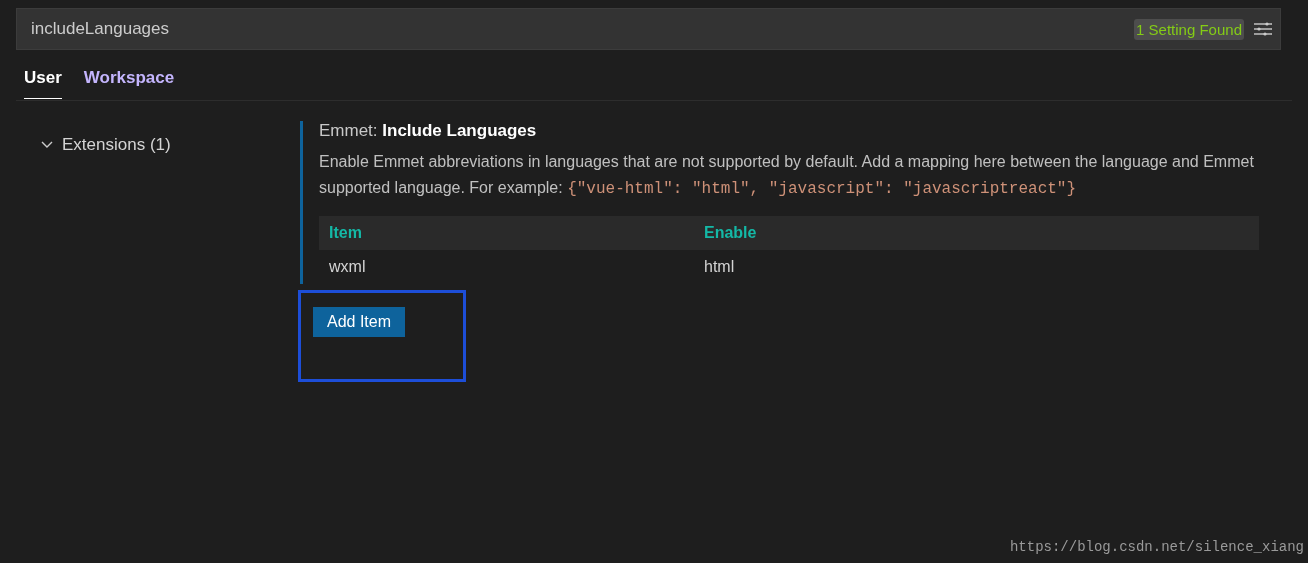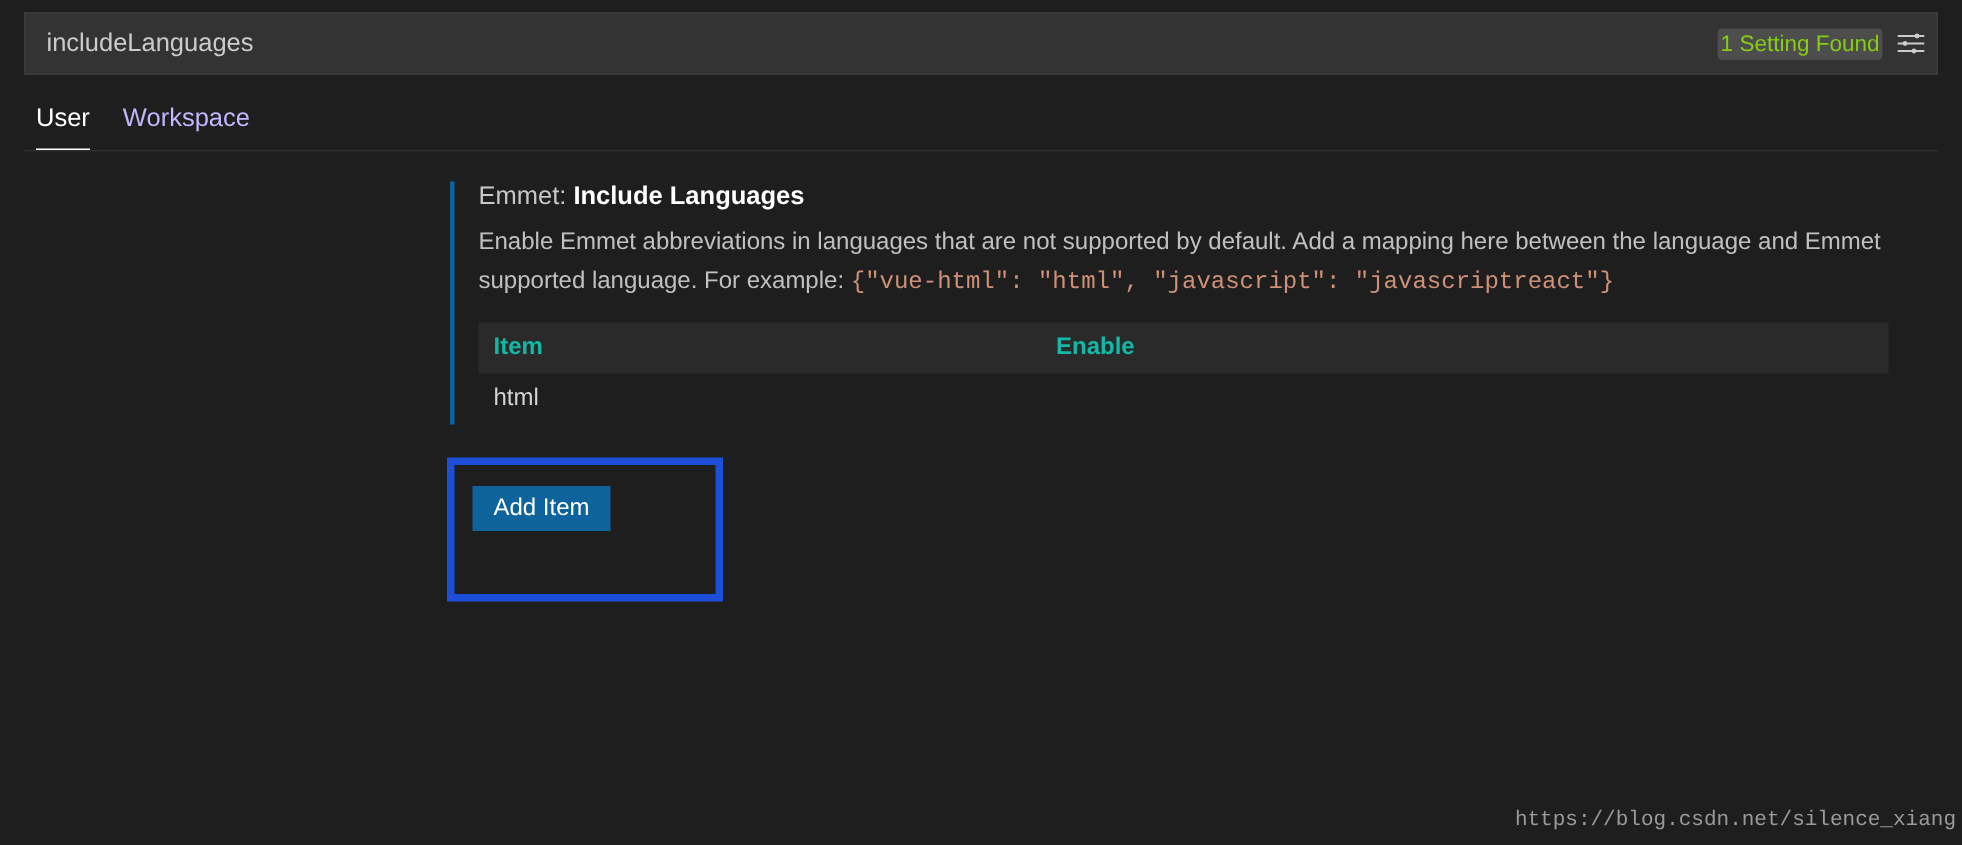--- a/index.html
+++ b/index.html
@@ -1,26 +1,26 @@
 <!DOCTYPE html>
 <html><head>
 <meta charset="utf-8">
 <style>
   * { box-sizing: border-box; margin: 0; padding: 0; }
   html, body { width: 1308px; height: 563px; background: #1e1e1e; color: #cccccc; font-family: "Segoe UI", "Helvetica Neue", Arial, sans-serif; font-size: 15px; overflow: hidden; }
   .root { display: flex; flex-direction: column; height: 100%; }
 
   
-  .search-row { display: flex; align-items: center; background: #333333; height: 42px; margin: 8px 16px 0 16px; padding: 0 6px 0 14px; border: 1px solid #3c3c3c; }
+  .search-row { display: flex; align-items: center; background: #333333; height: 42px; margin: 8px 27px 0 16px; padding: 0 6px 0 14px; border: 1px solid #3c3c3c; }
   .search-input { flex: 1; background: transparent; border: none; color: #cccccc; font-size: 17px; outline: none; }
   .found-badge { background: #4d4d4d; color: #84cc16; padding: 2px 2px; border-radius: 3px; font-size: 15px; margin-right: 8px; }
   .filter-icon { width: 22px; height: 22px; display:flex; align-items:center; justify-content:center; color:#cccccc; }
 
   
-  .scope-row { display: flex; align-items: flex-end; padding: 18px 20px 0 24px; height: 50px; }
+  .scope-row { display: flex; align-items: flex-start; padding: 18px 20px 0 24px; height: 50px; font-weight: bold; }
   .tabs { display: flex; gap: 22px; }
   .tab { color: #c4b5fd; font-size: 17px; padding-bottom: 10px; cursor: pointer; }
   .tab.active { color: #ffffff; border-bottom: 1px solid #ffffff; }
   .spacer { flex: 1; }
   .synced { color: #bcbcbc; font-size: 16px; padding-bottom: 8px; }
   .scope-underline { height:1px; background:#2d2d2d; margin: 0 16px; }
 
   
   .body { display: flex; flex: 1; padding-top: 20px; }
 
@@ -39,21 +39,21 @@
   .desc { color: #c0c0c0; font-size: 16px; line-height: 26px; max-width: 940px; }
   .code { font-family: Consolas, "Courier New", monospace; color: #ce9178; }
 
   .table { margin-top: 14px; width: 940px; }
   .thead { display:flex; background:#2a2a2a; color:#14b8a6; font-weight:600; font-size:16px; }
   .th, .td { padding: 8px 10px; }
   .col-item { width: 375px; }
   .col-value { flex:1; }
   .trow { display:flex; color:#d4d4d4; font-size:16px; }
 
-  .highlight-box { border: 5px solid #1d4ed8; padding: 14px 12px 42px 12px; margin-top: 22px; margin-left: -2px; width: 184px; }
+  .highlight-box { border: 3px solid #1d4ed8; padding: 14px 12px 42px 12px; margin-top: 6px; margin-left: -2px; width: 168px; }
   .add-btn { background:#0e639c; color:#ffffff; border:none; padding: 6px 14px; font-size:16px; cursor:pointer; }
 
   .watermark { position:absolute; right:4px; bottom:8px; color:#9a9a9a; font-size:14px;font-family:Liberation Mono, monospace; }
 </style>
 </head>
 <body>
 
 <div class="root">
 
   <div class="search-row">
@@ -79,39 +79,48 @@
     <div class="tabs">
       <div class="tab active">User</div>
       <div class="tab">Workspace</div>
     </div>
     <div class="spacer"></div>
   </div>
   <div class="scope-underline"></div>
 
   <div class="body">
     <div class="tree">
+      <div class="tree-row">
+        <span class="chevron">
+          <svg width="12" height="12" viewBox="0 0 12 12">
+              <path d="M1 3 L6 8 L11 3" stroke="#cccccc" stroke-width="1.4" fill="none"></path>
+            </svg>
+        </span>
+        <span>Extensions (1)</span>
+      </div>
     </div>
 
     <div class="main">
       <div class="setting">
         <div class="title">
           <span class="prefix">Emmet:</span>
           <span> </span>
           <span class="name">Include Languages</span>
         </div>
         <div class="desc">
           <span>Enable Emmet abbreviations in languages that are not supported by default. Add a mapping here between the language and Emmet supported language. For example: </span><span class="code">{"vue-html": "html", "javascript": "javascriptreact"}</span>
         </div>
 
         <div class="table">
           <div class="thead">
             <div class="th col-item">Item</div>
             <div class="th col-value">Enable</div>
           </div>
           <div class="trow">
+            <div class="td col-item">wxml</div>
             <div class="td col-value">html</div>
           </div>
         </div>
       </div>
 
       <div class="highlight-box">
         <button class="add-btn">Add Item</button>
       </div>
     </div>
   </div>

